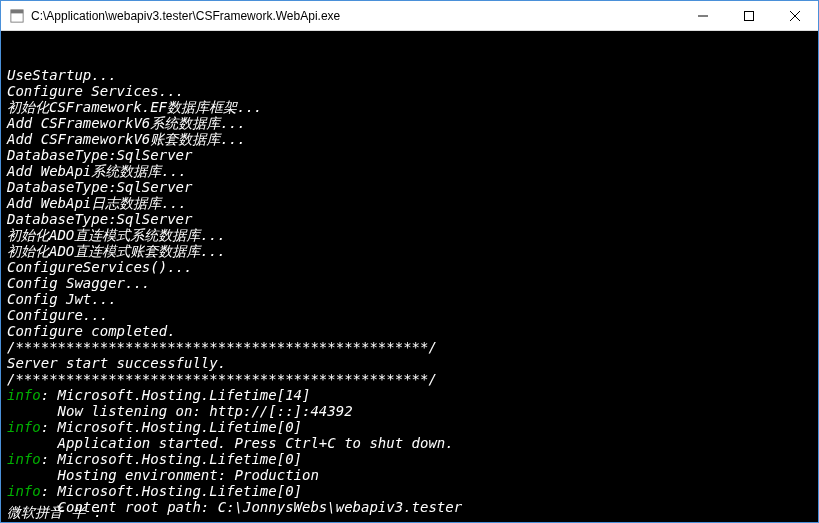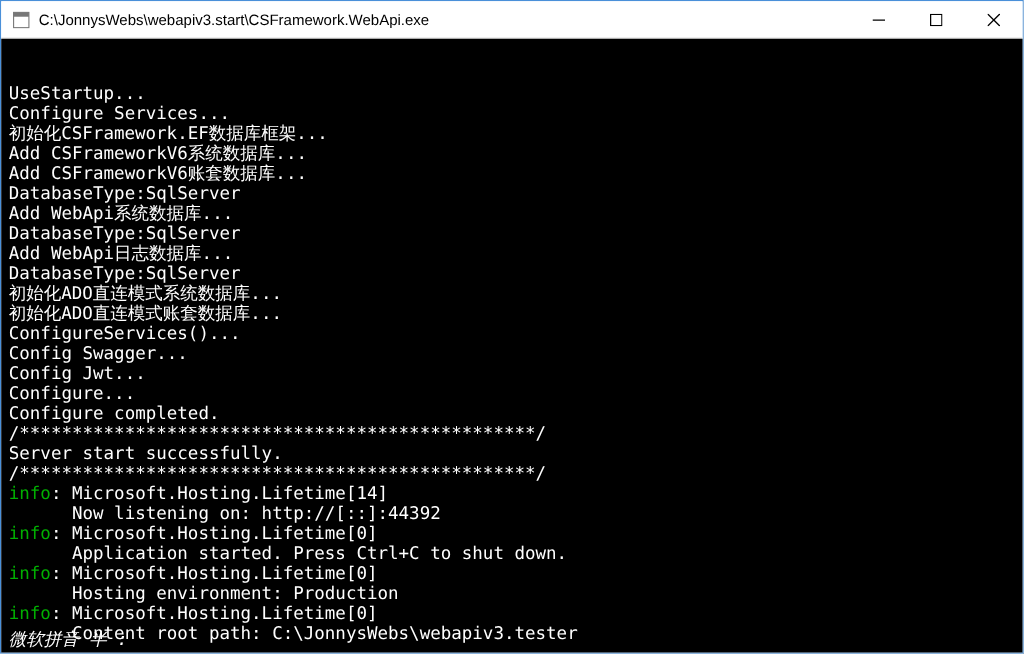--- a/index.html
+++ b/index.html
@@ -72,20 +72,21 @@
       font-size: 14px;
       line-height: 16px;
       padding: 4px 6px 0 6px;
       overflow: hidden;
       position: relative;
       white-space: pre;
     }
     .line {
       white-space: pre;
       min-height: 16px;
+      font-style: italic;
     }
     .info-prefix {
       color: #00b000;
       text-align: center;
     }
     .ime-bar {
       position: absolute;
       bottom: 2px;
       left: 6px;
       color: #fff;
@@ -97,21 +98,21 @@
 <body>
 
 <div class="window">
   <div class="title-bar">
     <span class="title-icon">
       <svg viewBox="0 0 16 16">
           <rect x="1" y="1" width="14" height="14" fill="none" stroke="#777" stroke-width="1"></rect>
           <rect x="1" y="1" width="14" height="4" fill="#777"></rect>
         </svg>
     </span>
-    <span class="title-text">C:\JonnysWebs\webapiv3.start\CSFramework.WebApi.exe</span>
+    <span class="title-text">C:\Application\webapiv3.tester\CSFramework.WebApi.exe</span>
     <div class="window-controls">
       <div class="win-btn">
         <svg viewBox="0 0 10 10">
             <line x1="0" y1="5" x2="10" y2="5" stroke="currentColor" stroke-width="1"></line>
           </svg>
       </div>
       <div class="win-btn">
         <svg viewBox="0 0 10 10">
             <rect x="0.5" y="0.5" width="9" height="9" fill="none" stroke="currentColor" stroke-width="1"></rect>
           </svg>

